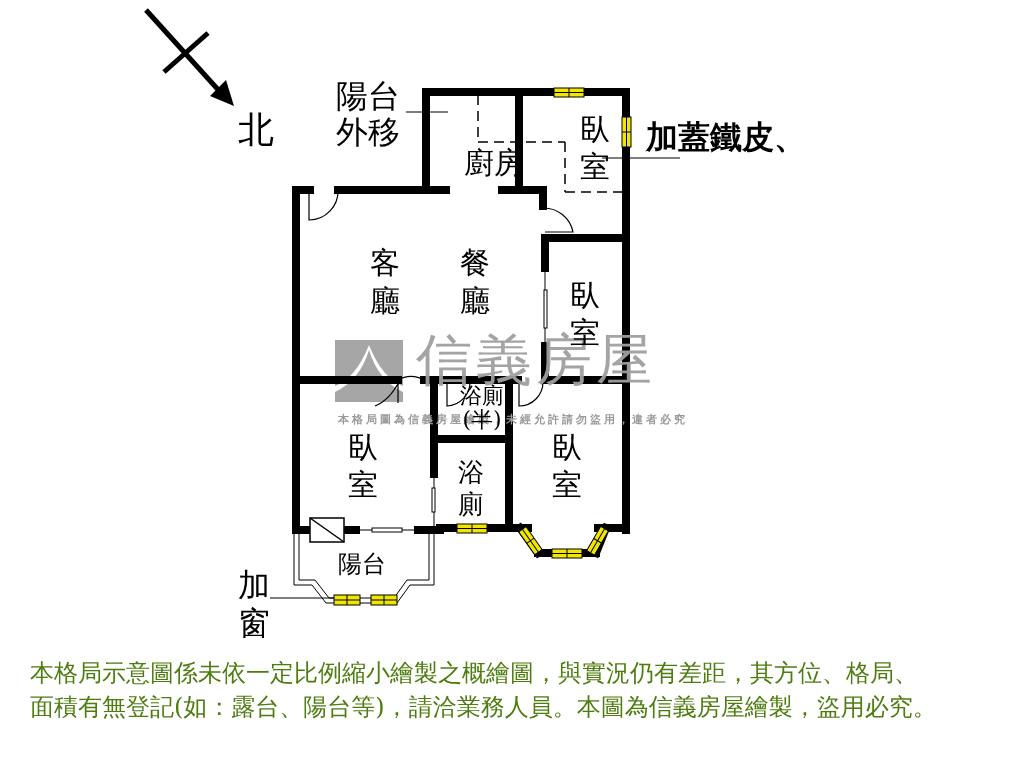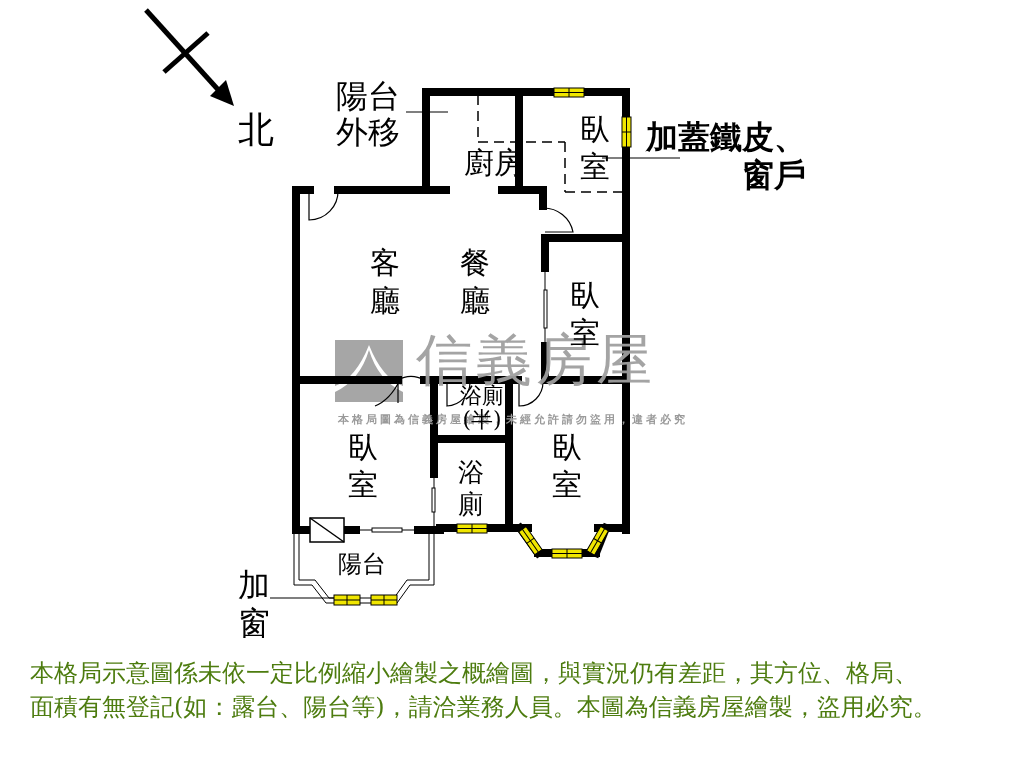--- a/index.html
+++ b/index.html
@@ -166,21 +166,20 @@
 <div class="wm-text">本格局圖為信義房屋繪製，未經允許請勿盜用，違者必究</div>
 
 <div class="lbl ann" style="left:238px; top:112px; font-size:36px;">北</div>
 
 <div class="lbl ann" style="left:336px; top:78px; line-height:36px;">
   <span style="display:block">陽台</span>
   <span style="display:block">外移</span>
 </div>
 <div class="lbl ann" style="left:646px; top:118px; line-height:38px; text-align:right;font-weight:bold;">
   <span style="display:block">加蓋鐵皮、</span>
-  <span style="display:block; padding-left:48px;">窗戶</span>
 </div>
 <div class="lbl ann" style="left:238px; top:566px; line-height:38px;">
   <span style="display:block">加</span>
   <span style="display:block">窗</span>
 </div>
 
 <div class="lbl room" style="left:464px; top:148px;">廚房</div>
 
 <div class="lbl room" style="left:580px; top:110px; line-height:38px;">
   <span class="ln">臥</span>

